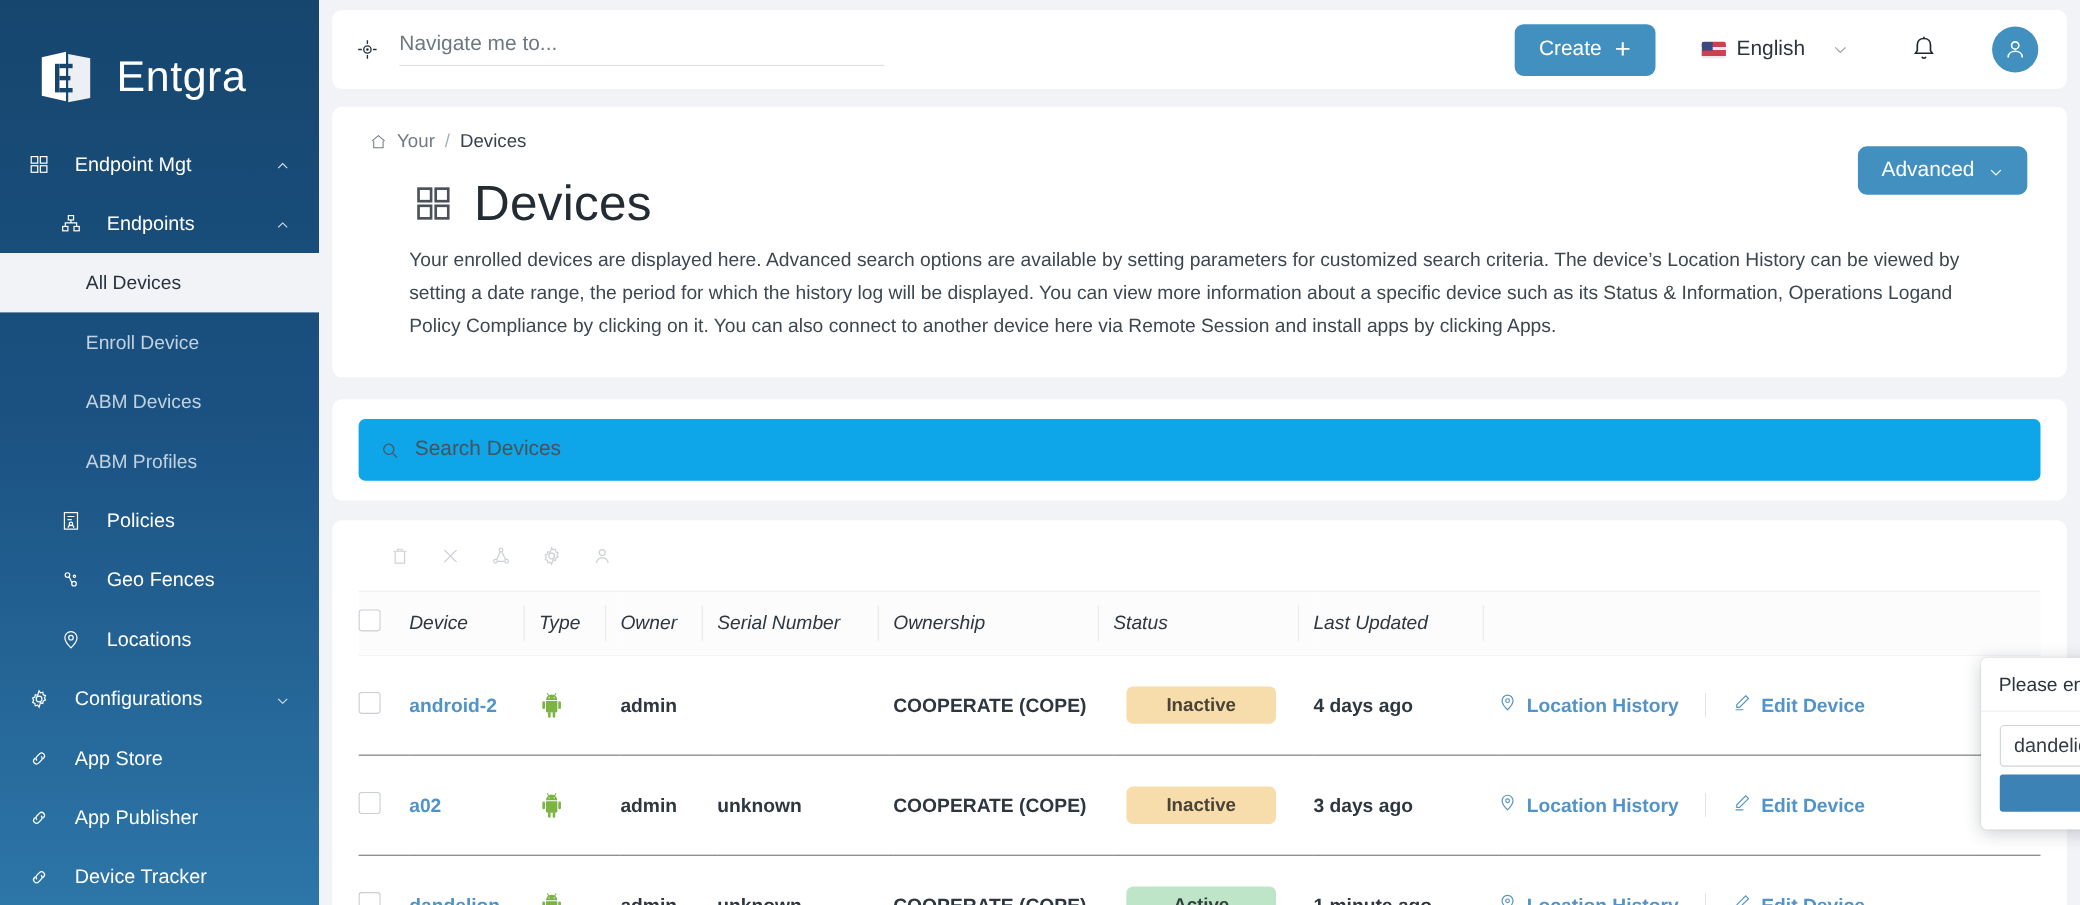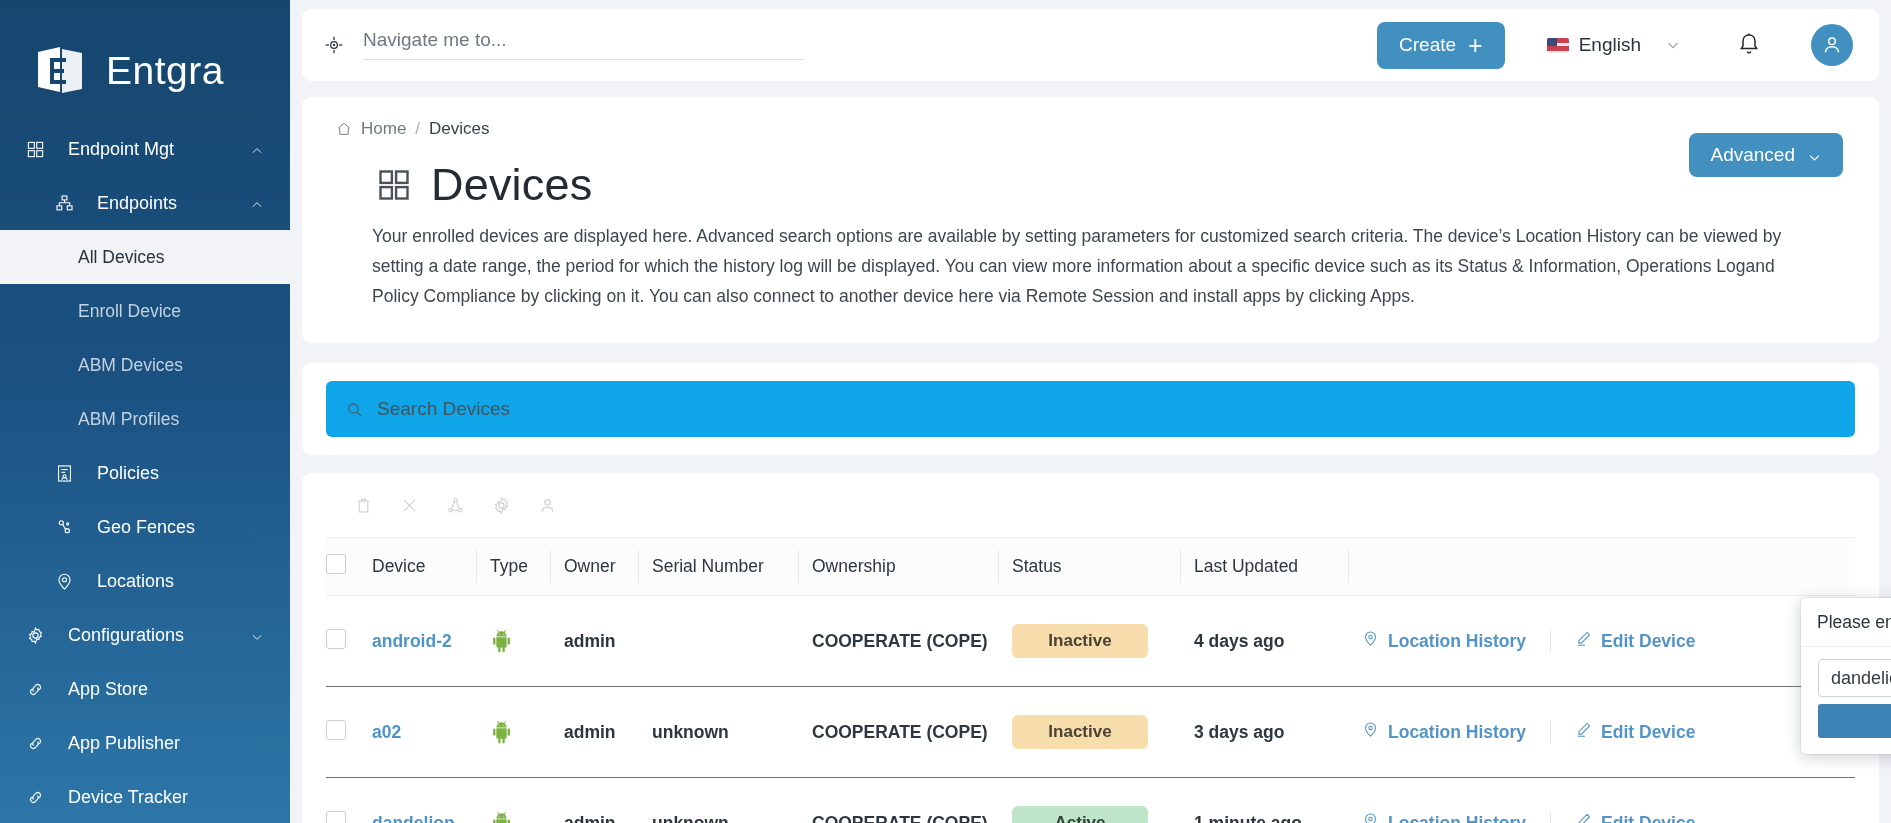--- a/index.html
+++ b/index.html
@@ -128,21 +128,21 @@
   
   .table-card { margin: 18px 12px 0 12px; background: #ffffff; border-radius: 9px; padding: 0 24px; }
   .tbl-toolbar { display: flex; align-items: center; gap: 0; height: 64px; padding-left: 14px; }
   .tb-ico { width: 46px; height: 30px; display:flex; align-items:center; justify-content:center; cursor:pointer; }
   .tb-ico svg { width: 19px; height: 19px; stroke: #cdd1d6; fill: none; stroke-width: 1.4; }
 
   table { width: 100%; border-collapse: collapse; table-layout: fixed; }
   thead th {
     text-align: left; font-size: 17.5px; font-weight: 400; color: #2e3740;
     padding: 16px 0 16px 0; border-bottom: 1px solid #ebedef; border-top: 1px solid #ebedef;
-    background: #fcfcfd; position: relative;
+    background: #fcfcfd; position: relative; font-style: italic;
   }
   thead th.sepline::before {
     content:""; position:absolute; left:-14px; top:12px; bottom:12px; width:1px; background:#e8eaec;
   }
   tbody td {
     font-size: 17.5px; color: #2e3740; padding: 28px 0; border-bottom: 1px solid #737373;
     vertical-align: middle;
     font-weight: bold;
   }
   .c-chk { width: 46px; }
@@ -156,21 +156,21 @@
   .c-act { width: auto; }
 
   .chk {
     width: 20px; height: 20px; border: 1px solid #c9ced4; border-radius: 3px;
     background: #fff; display: inline-block; cursor: pointer;
   }
   .dev-link { color: #4f94c9; text-decoration: none; cursor: pointer; font-size: 17.5px; }
   .droid { width: 23px; height: 26px; display:block; }
   .badge {
     display: inline-flex; align-items: center; justify-content: center;
-    width: 136px; height: 34px; border-radius: 6px; font-size: 17px;
+    width: 136px; height: 34px; border-radius: 6px; font-size: 17px; margin-left: 12px;
   }
   .badge.inactive { background: #f7ddab; color: #4a4236; }
   .badge.active { background: #bfe5c9; color: #32403a; }
   .acts { display: flex; align-items: center; gap: 0; }
   .act-link { display: flex; align-items: center; gap: 9px; color: #5294c9; font-size: 17.5px; cursor: pointer; white-space: nowrap; }
   .act-link svg { width: 17px; height: 17px; stroke: #5294c9; fill: none; stroke-width: 1.5; }
   .act-sep { width: 1px; height: 22px; background: #e2e5e8; margin: 0 24px; }
 
   
   .popover {
@@ -378,21 +378,21 @@
 
     <div class="card">
       <div class="card-head">
         <div class="crumbs">
           <span class="home-ico">
             <svg viewBox="0 0 24 24">
                 <path d="M3.5 10.5 L12 3.5 L20.5 10.5"></path>
                 <path d="M5.6 10 V20 h12.8 V10"></path>
               </svg>
           </span>
-          <span>Home</span>
+          <span>Your</span>
           <span class="sep">/</span>
           <span class="cur">Devices</span>
         </div>
 
         <div class="page-title">
           <span class="grid-ico">
             <svg viewBox="0 0 24 24">
                 <rect x="3" y="3" width="7.6" height="7.6"></rect>
                 <rect x="13.4" y="3" width="7.6" height="7.6"></rect>
                 <rect x="3" y="13.4" width="7.6" height="7.6"></rect>

